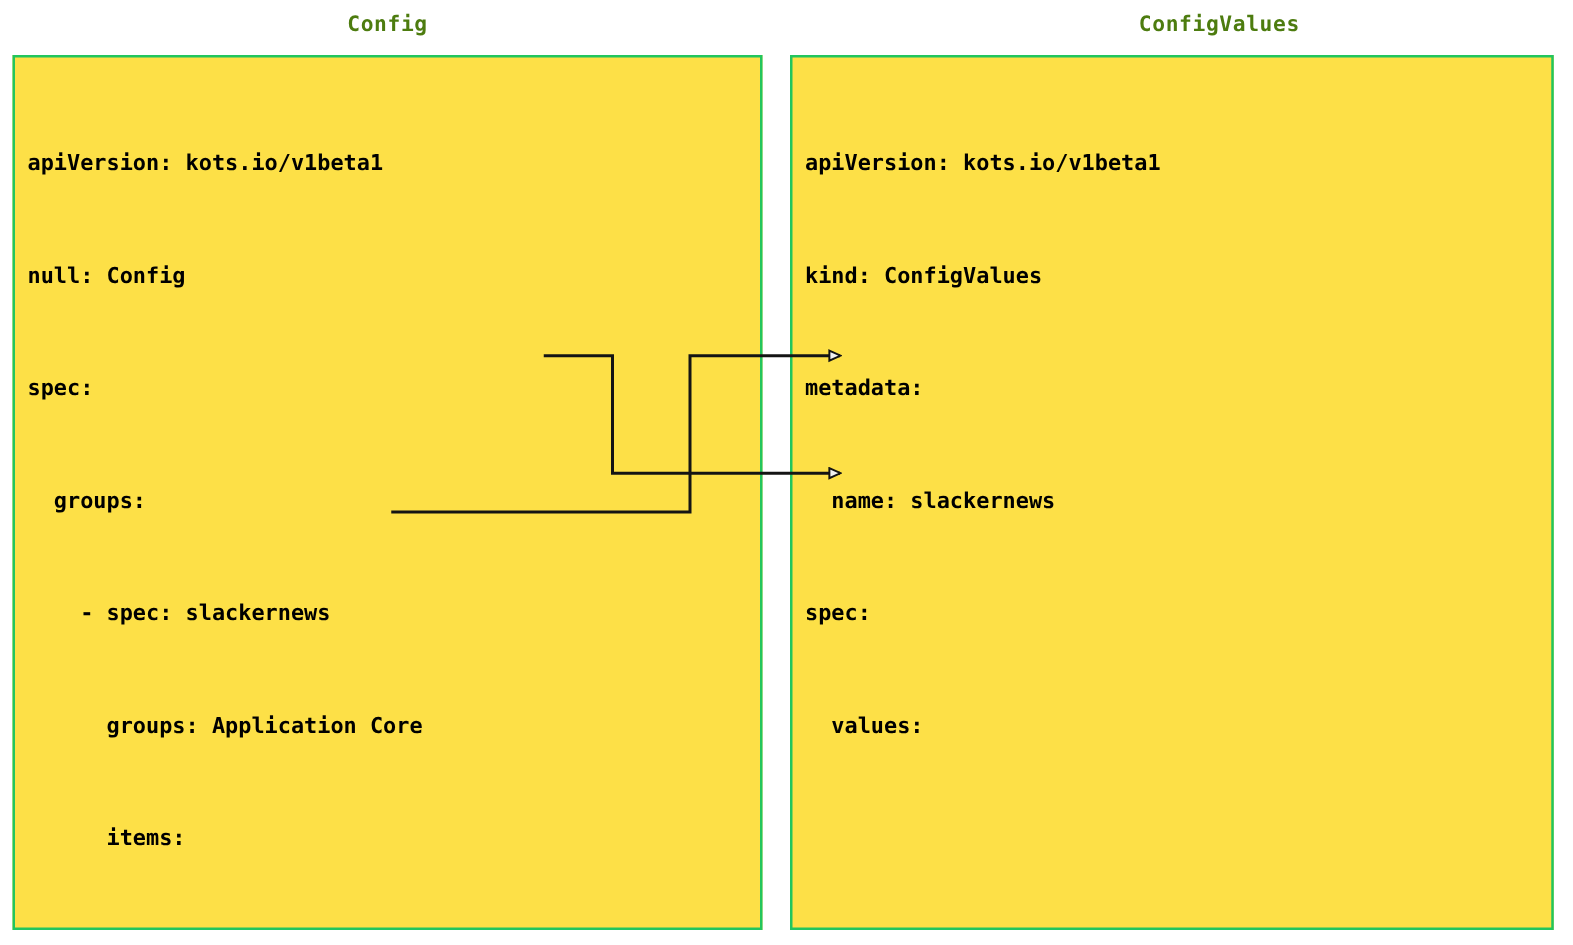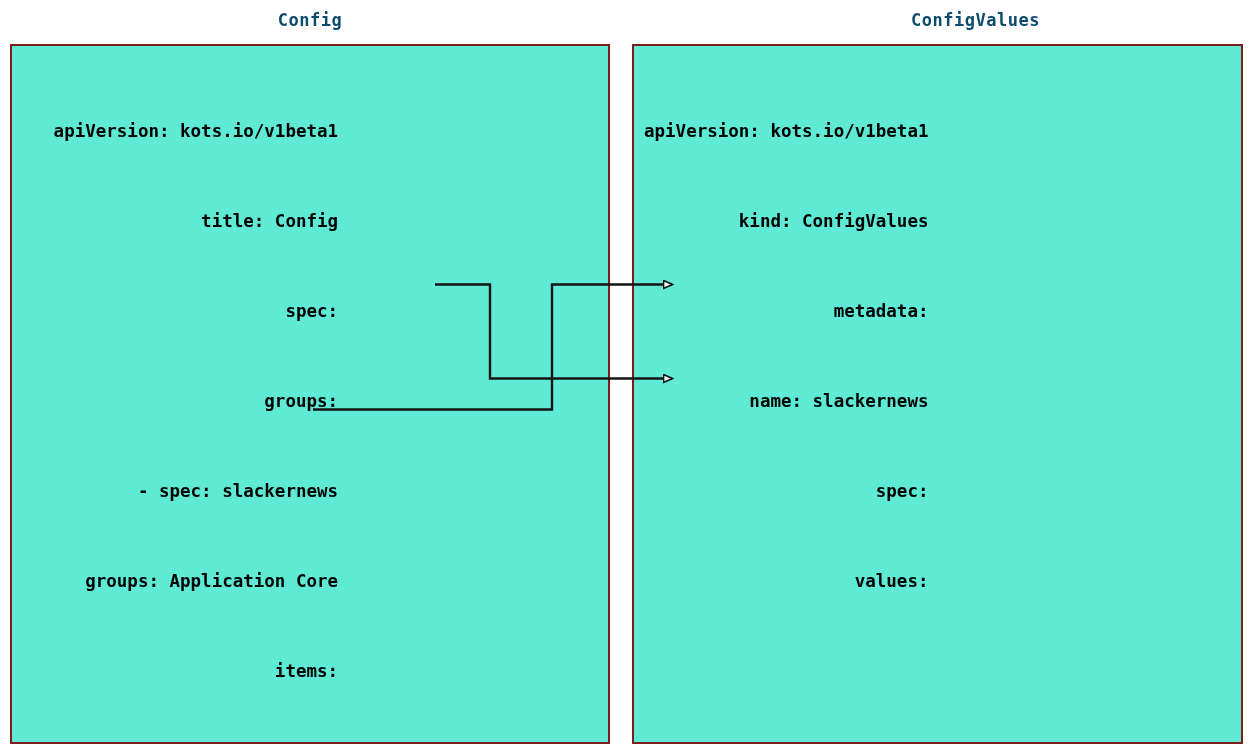--- a/index.html
+++ b/index.html
@@ -18,36 +18,35 @@
     width: 1258px;
     height: 756px;
   }
 
   
   .panel-title {
     position: absolute;
     font-family: "DejaVu Sans Mono", "Liberation Mono", monospace;
     font-size: 17px;
     font-weight: bold;
-    color: #0c4a6e;
+    color: #4d7c0f;
     letter-spacing: 0.5px;
     text-align: center;
     white-space: nowrap;
   }
   #title-config   { left: 10px;  top: 10px; width: 600px; }
   #title-values   { left: 670px; top: 10px; width: 611px; }
 
   
   .panel {
     position: absolute;
-    background: #5eead4;
-    border: 2px solid #7f1d1d;
+    background: #fde047;
+    border: 2px solid #22c55e;
     box-sizing: border-box;
     overflow: hidden;
-    text-align: right;
   }
   #panel-config { left: 10px;  top: 44px; width: 600px; height: 700px; }
   #panel-values { left: 632px; top: 44px; width: 611px; height: 700px; }
 
   .code-block {
     position: absolute;
     left: 0;
     top: 0;
     padding: 10px 0 0 10px;
     margin: 0;
@@ -80,21 +79,21 @@
 
 <div id="stage">
 
   <div id="title-config" class="panel-title">Config</div>
 
   <div id="title-values" class="panel-title">ConfigValues</div>
 
   <div id="panel-config" class="panel">
     <div class="code-block">
       <span class="code-line">apiVersion: kots.io/v1beta1</span>
-      <span class="code-line">title: Config</span>
+      <span class="code-line">null: Config</span>
       <span class="code-line">spec:</span>
       <span class="code-line">  groups:</span>
       <span class="code-line">    - spec: slackernews</span>
       <span class="code-line">      groups: Application Core</span>
       <span class="code-line">      items:</span>
       
       
       
       
       

